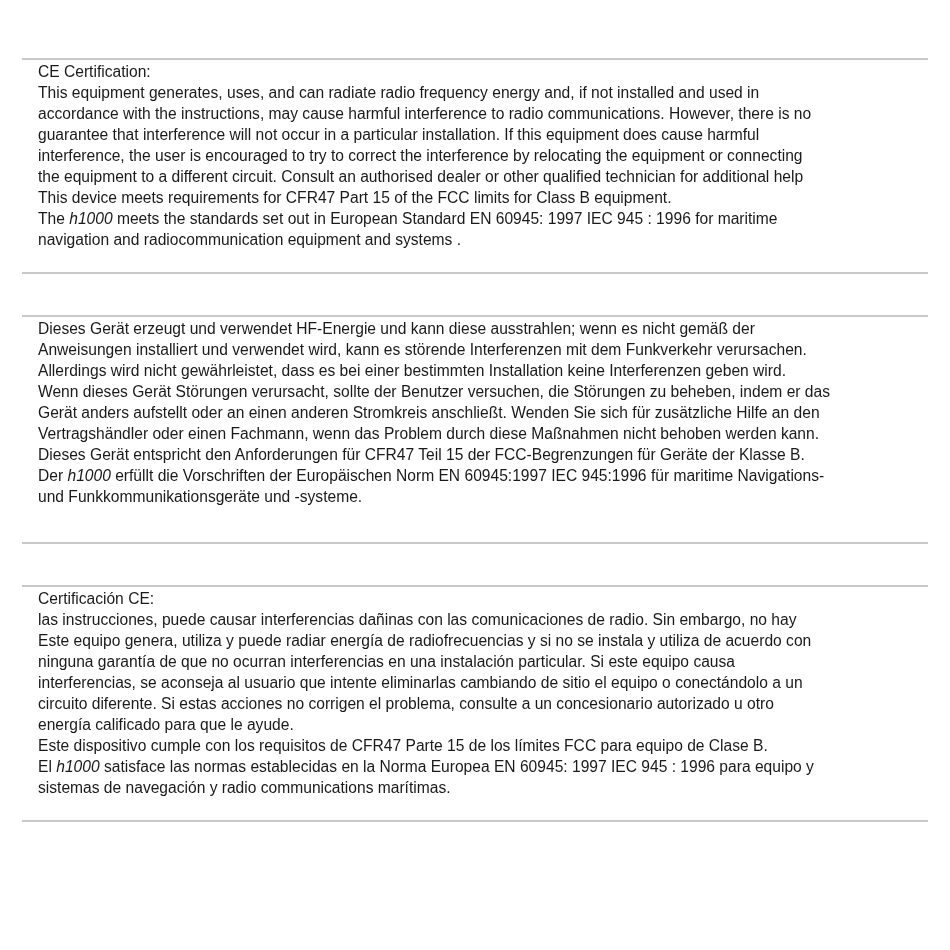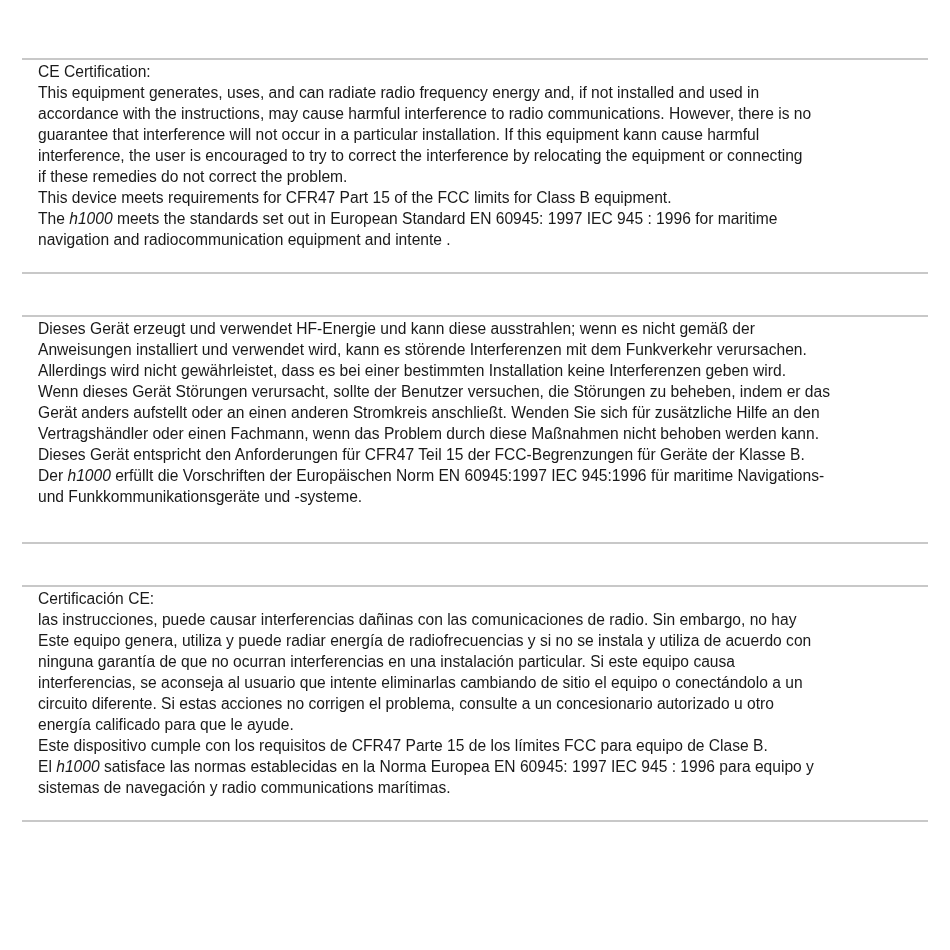--- a/index.html
+++ b/index.html
@@ -11,26 +11,26 @@
   .section em { font-style:italic; }
 </style>
 </head>
 <body>
 
 <div class="rule" style="top:58px;"></div>
 <div class="section" style="top:61px;">
   <p>CE Certification:</p>
   <p>This equipment generates, uses, and can radiate radio frequency energy and, if not installed and used in</p>
   <p>accordance with the instructions, may cause harmful interference to radio communications.  However, there is no</p>
-  <p>guarantee that interference will not occur in a particular installation.  If this equipment kann cause harmful</p>
+  <p>guarantee that interference will not occur in a particular installation.  If this equipment does cause harmful</p>
   <p>interference, the user is encouraged to try to correct the interference by relocating the equipment or connecting</p>
-  <p>if these remedies do not correct the problem.</p>
+  <p>the equipment to a different circuit.  Consult an authorised dealer or other qualified technician for additional help</p>
   <p>This device meets requirements for CFR47 Part 15 of the FCC limits for Class B equipment.</p>
   <p><span>The </span><em>h1000</em><span> meets the standards set out in European Standard EN 60945: 1997 IEC 945 : 1996 for maritime</span></p>
-  <p>navigation and radiocommunication equipment and intente .</p>
+  <p>navigation and radiocommunication equipment and systems .</p>
 </div>
 <div class="rule" style="top:272px;"></div>
 
 <div class="rule" style="top:315px;"></div>
 <div class="section" style="top:318px;">
   <p>Dieses Gerät erzeugt und verwendet HF-Energie und kann diese ausstrahlen; wenn es nicht gemäß der</p>
   <p>Anweisungen installiert und verwendet wird, kann es störende Interferenzen mit dem Funkverkehr verursachen.</p>
   <p>Allerdings wird nicht gewährleistet, dass es bei einer bestimmten Installation keine Interferenzen geben wird.</p>
   <p>Wenn dieses Gerät Störungen verursacht, sollte der Benutzer versuchen, die Störungen zu beheben, indem er das</p>
   <p>Gerät anders aufstellt oder an einen anderen Stromkreis anschließt.  Wenden Sie sich für zusätzliche Hilfe an den</p>

